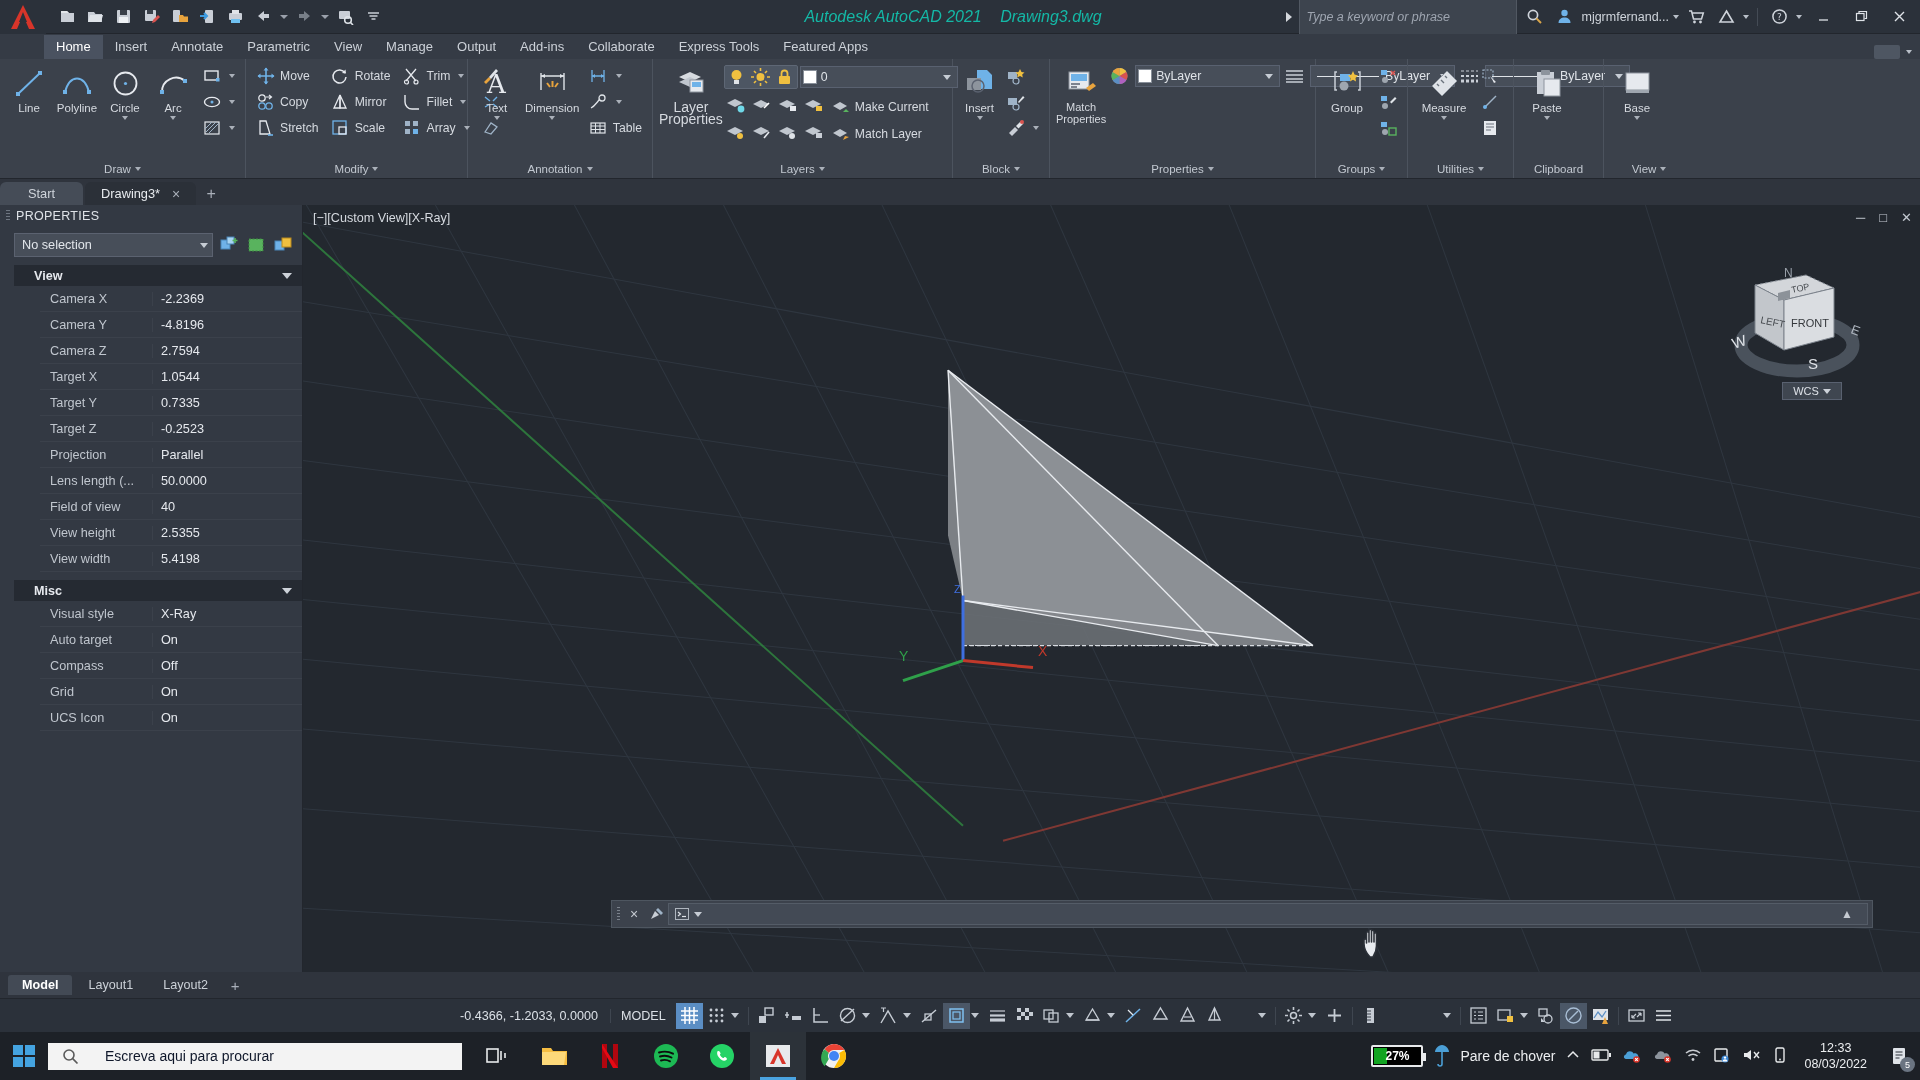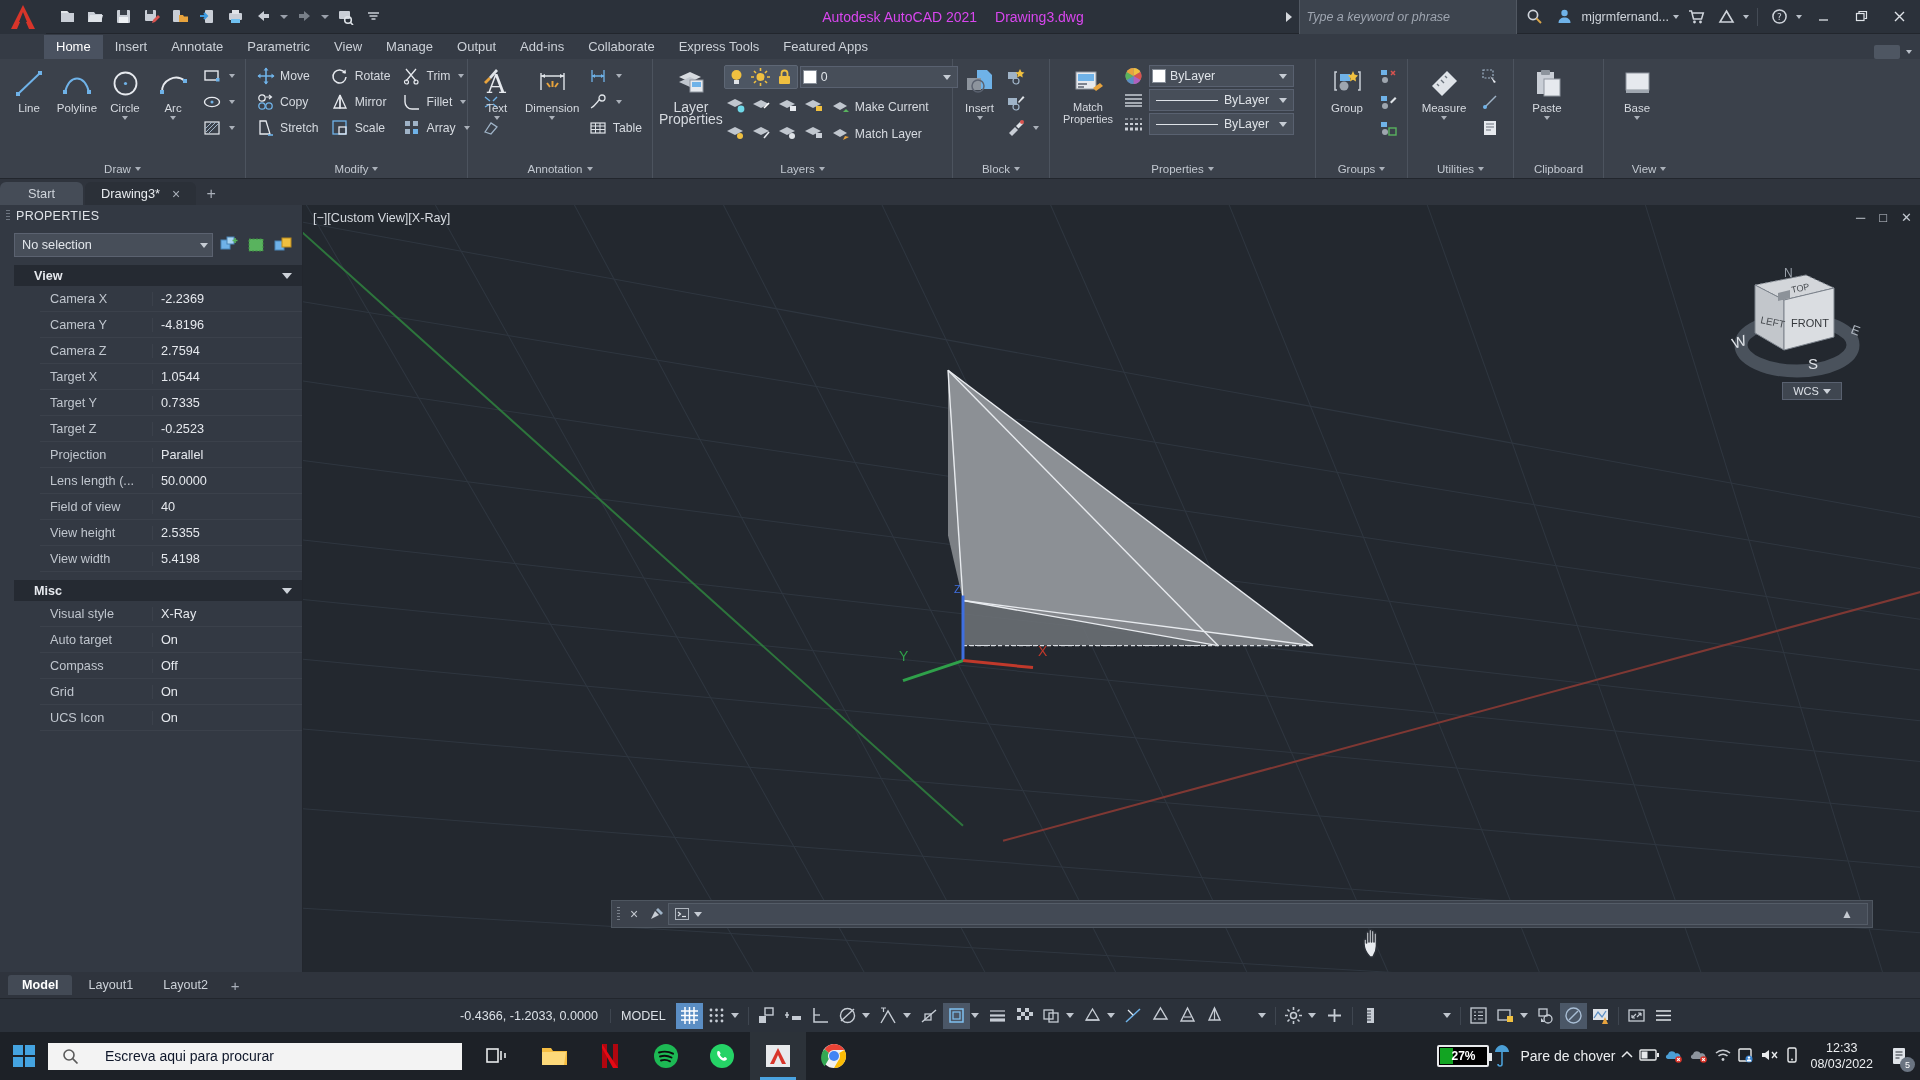--- a/index.html
+++ b/index.html
@@ -29,21 +29,21 @@
     width: 26px; height: 26px; display: flex; align-items: center; justify-content: center;
     border-radius: 2px; cursor: default;
   }
   .qicon svg { width: 17px; height: 17px; }
   .qarrow { width: 11px; height: 24px; display:flex; align-items:center; justify-content:center; }
   .qarrow::after { content:""; border-left: 4px solid transparent; border-right: 4px solid transparent; border-top: 4px solid #9aa0aa; }
   .sep-v { width: 1px; height: 18px; background: #444b55; margin: 0 4px; }
 
   .title-center {
     position: absolute; left: 0; right: 0; text-align: center;
-    font-size: 14px; color: #d946ef; pointer-events: none;
+    font-size: 16px; color: #14b8a6; pointer-events: none; font-style: italic;
   }
   .title-center span { margin-right: 14px; }
 
   .title-right { margin-left: auto; display: flex; align-items: center; gap: 4px; padding-right: 4px; }
   .searchbox {
     width: 218px; height: 40px; background: #3d444e; border: 1px solid #515862;
     display: flex; align-items: center; padding: 0 6px; font-style: italic;
     color: #9ea5b0; font-size: 12.5px;
   }
   .tri-right { width: 12px; height: 20px; display:flex; align-items:center; justify-content:center; }
@@ -193,21 +193,21 @@
   
   .taskbar { height: 48px; background:#1d2127; display:flex; align-items:center; flex:none; position:relative;}
   .tb-start { width:48px; height:48px; display:flex; align-items:center; justify-content:center;}
   .tb-search {
     width: 414px; height: 27px; background: #f3f3f3; display:flex; align-items:center;
     gap: 26px; padding-left: 14px; color:#0f172a; font-size: 14px; margin-right: 8px;
   }
   .tb-ico { width: 56px; height:48px; display:flex; align-items:center; justify-content:center; position:relative;}
   .tb-ico.active::after { content:""; position:absolute; bottom:0; left:10px; right:10px; height:3px; background:#4aa3e0;}
   .tb-ico.active { background:#2c3239; }
-  .tray { margin-left:auto; display:flex; align-items:center; gap:5px; padding-right:6px;}
+  .tray { margin-left:auto; display:flex; align-items:center; gap:11px; padding-right:6px;}
   .battery { width:52px; height:22px; border:2px solid #e8eaec; border-radius:2px; position:relative; display:flex; align-items:center; background:#000;}
   .battery::after{content:"";position:absolute;right:-5px;top:6px;width:3px;height:8px;background:#e8eaec;}
   .battery .fill{ position:absolute; left:1px; top:1px; bottom:1px; width:26%; background:#12a422;}
   .battery .pct{ position:relative; z-index:2; width:100%; text-align:center; font-size:12px; color:#fff; font-weight:bold;}
   .weather { display:flex; align-items:center; gap:10px; color:#eceef0; font-size:14px;}
   .clock { text-align:center; color:#eceef0; font-size:12.5px; line-height:16px; padding:0 6px;}
   .notif { width:30px; height:30px; display:flex;align-items:center;justify-content:center; position:relative;}
   .notif .badge{position:absolute;right:-1px;bottom:-1px;width:15px;height:15px;border-radius:50%;background:#6a7481;color:#fff;font-size:9px;display:flex;align-items:center;justify-content:center;}
 </style>
 </head>
@@ -812,21 +812,21 @@
           <span class="ic">
             <svg viewBox="0 0 31 31">
                 <rect x="3" y="4" width="20" height="17" fill="#e6e9ee" stroke="#8d949d"></rect>
                 <rect x="5" y="6" width="16" height="7" fill="#6fb2e8"></rect>
                 <path d="M5 16h9M5 19h6" stroke="#5b6270" stroke-width="1.6"></path>
                 <path d="M20 20 l7-5 3 3 -7 5z" fill="#e8a33d"></path>
               </svg>
             </span>
           <span style="font-size:11px;line-height:11.5px">Match<br>Properties</span>
         </div>
-        <div style="display:flex;flex-direction:column;gap:2px;padding-top:2px">
+        <div style="display:flex;flex-direction:row;gap:2px;padding-top:2px">
           <div style="display:flex;align-items:center;gap:4px">
             <span class="layer-ico">
               <svg viewBox="0 0 21 20">
                   <circle cx="10.5" cy="10" r="8" fill="#888"></circle>
                   <path d="M10.5 10 L10.5 2 A8 8 0 0 1 17.4 6 Z" fill="#f0c040"></path>
                   <path d="M10.5 10 L17.4 6 A8 8 0 0 1 17.4 14 Z" fill="#d9534f"></path>
                   <path d="M10.5 10 L17.4 14 A8 8 0 0 1 10.5 18 Z" fill="#b060c0"></path>
                   <path d="M10.5 10 L10.5 18 A8 8 0 0 1 3.6 14 Z" fill="#5b8ec4"></path>
                   <path d="M10.5 10 L3.6 14 A8 8 0 0 1 3.6 6 Z" fill="#59b35e"></path>
                   <path d="M10.5 10 L3.6 6 A8 8 0 0 1 10.5 2 Z" fill="#e8a33d"></path>

